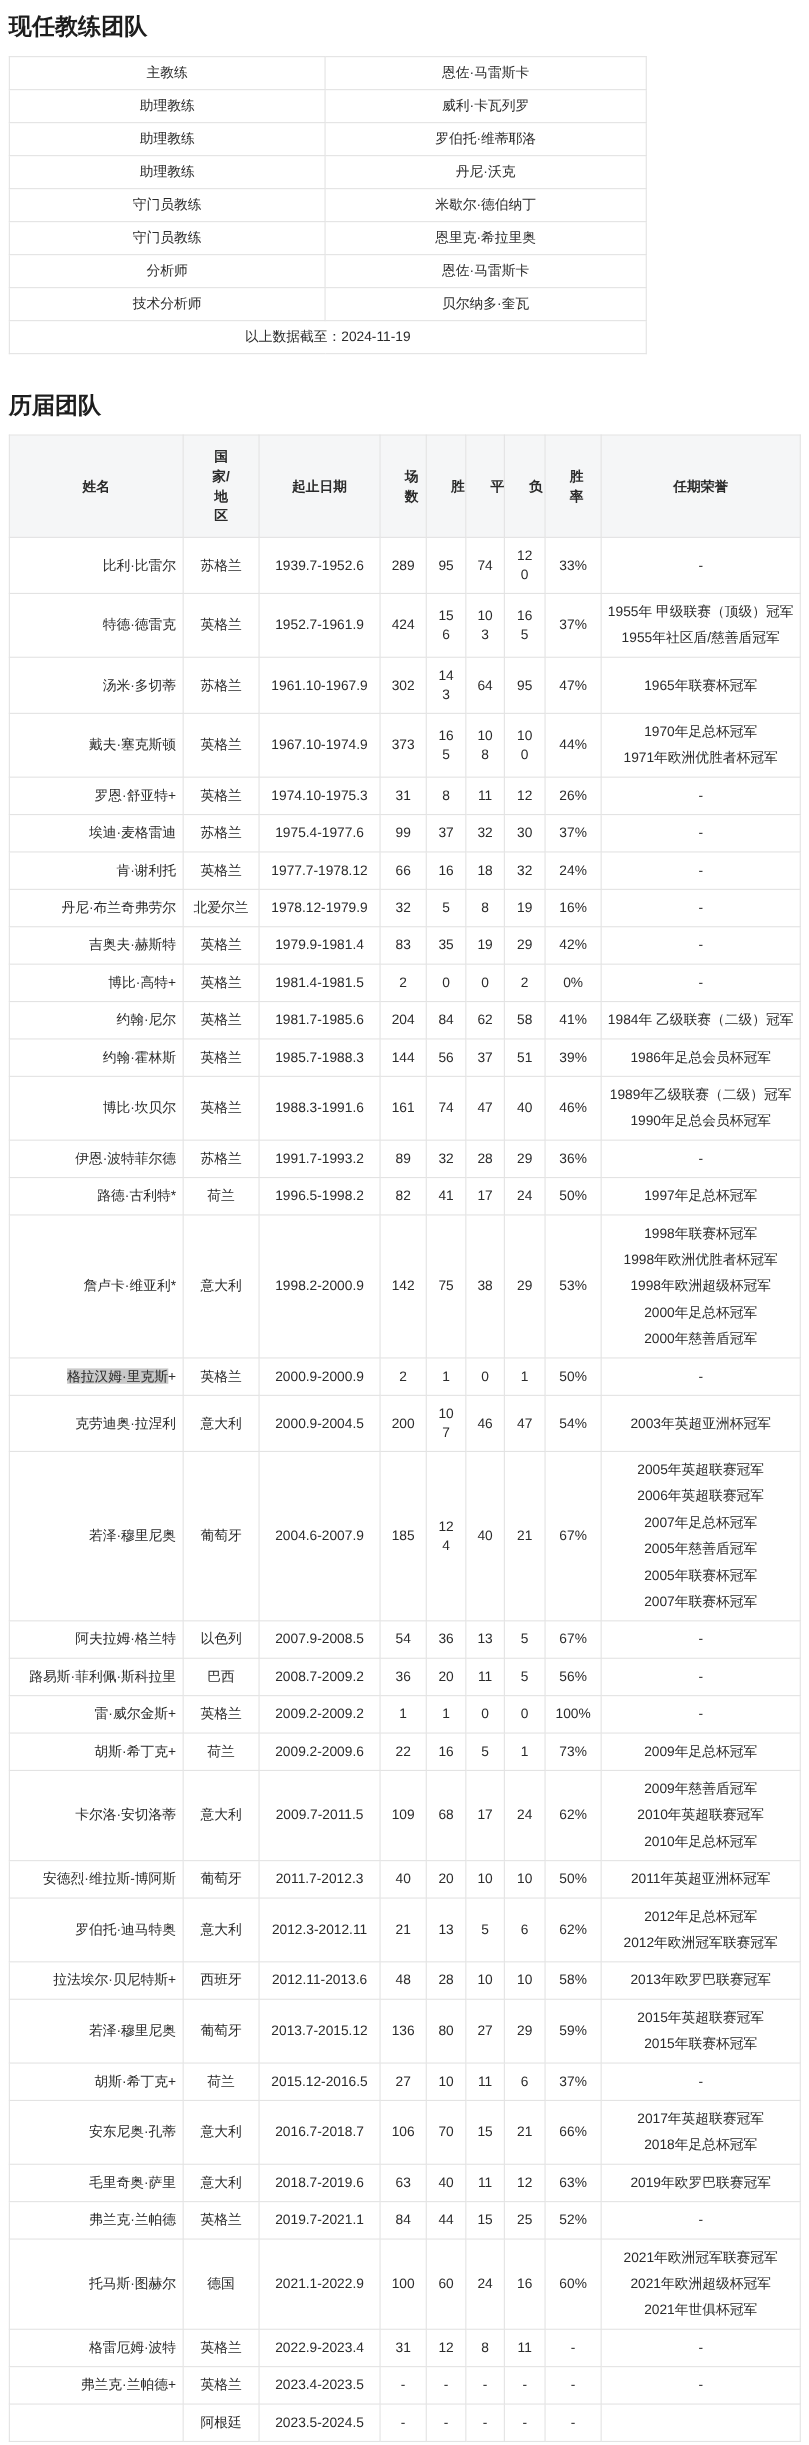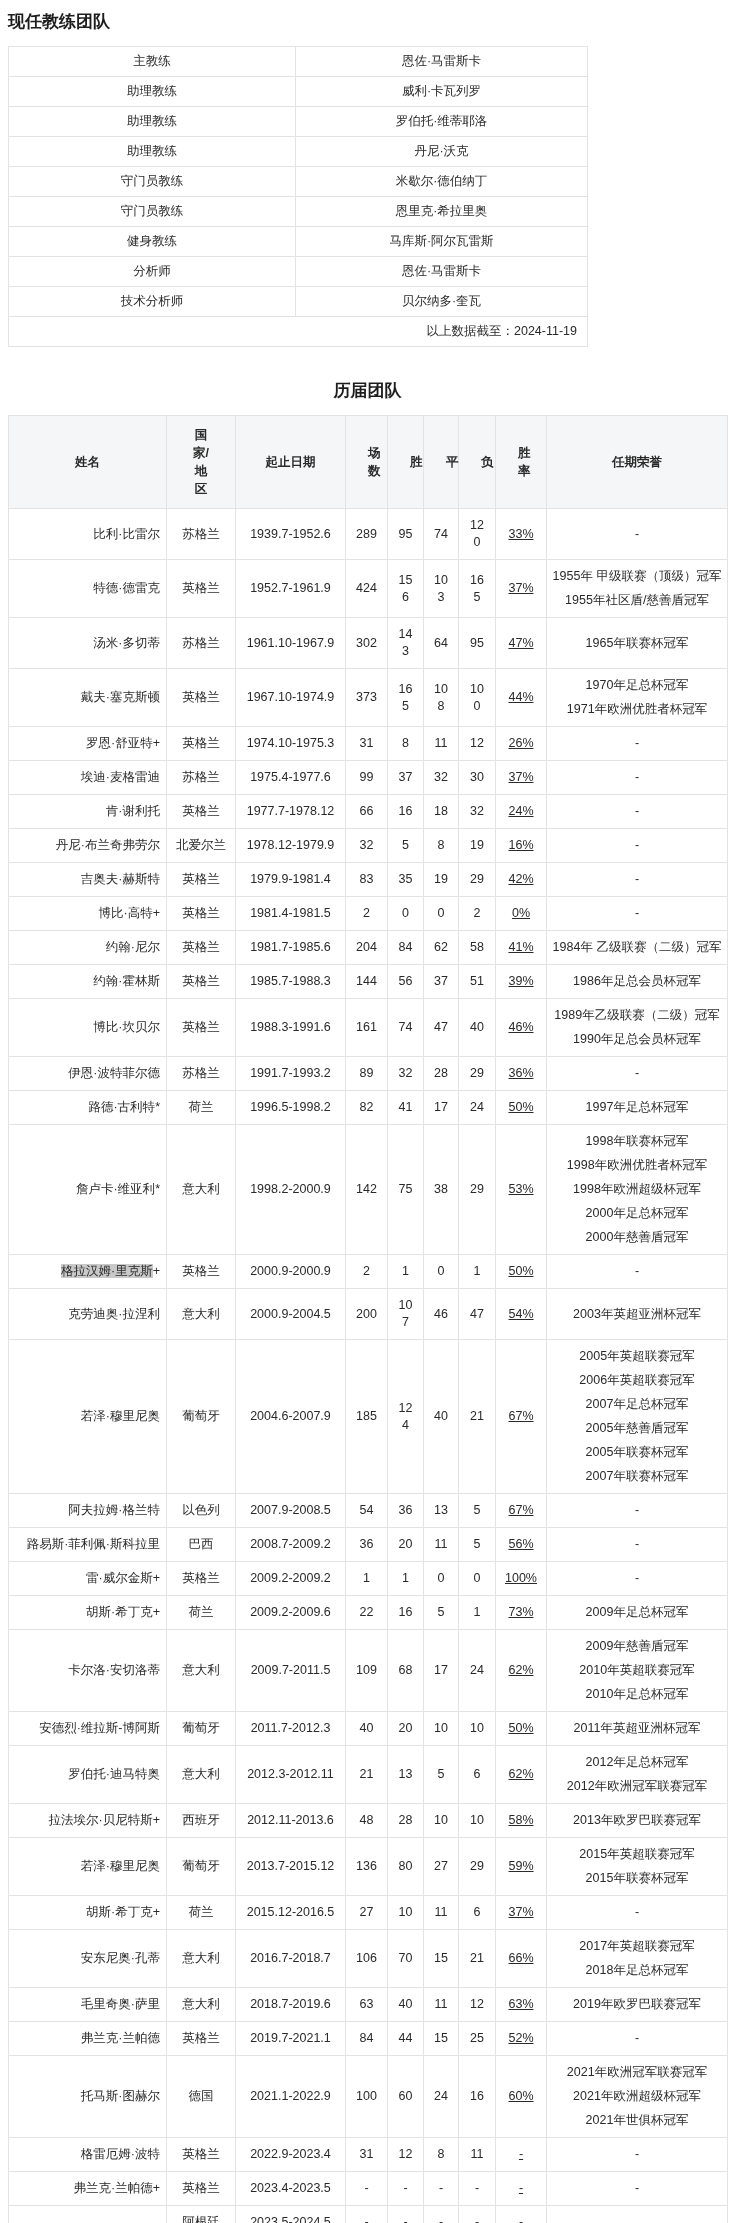--- a/index.html
+++ b/index.html
@@ -1,36 +1,36 @@
 <!DOCTYPE html>
 <html><head>
 <meta charset="utf-8">
 <style>
   html,body{margin:0;padding:0;background:#fff;color:#2a2a2a;
     font-family:"Liberation Sans","DejaVu Sans",sans-serif;font-size:12.5px;}
   .page{width:719px;padding:6px 8px 26px;}
-  h2.sec{font-size:17px;font-weight:700;color:#1d1d1d;margin:4px 0 13px;}
-  h2.sec.second{margin-top:32px;text-align:center;}
+  h2.sec{font-size:21px;font-weight:700;color:#1d1d1d;margin:4px 0 13px;}
+  h2.sec.second{margin-top:32px;}
   table{border-collapse:collapse;width:580px;table-layout:fixed;}
   td,th{border:1px solid #e3e3e3;text-align:center;vertical-align:middle;}
   
   .staff td{padding:6px 8px;line-height:17px;}
   .staff .col-role{width:287px;}
   
   .hist th{padding:10px 22px;line-height:18px;font-weight:700;background:#f5f6f7;
     word-break:break-all;}
   .hist td{padding:8px 9px;line-height:17px;}
   .hist td.c-name{padding:8px 6px;text-align:right;}
   .hist td.c-country,.hist td.c-period{white-space:nowrap;padding:8px 4px;}
   .hist td.c-num{padding:8px 8px;word-break:break-all;}
-  .hist td.c-rate{padding:8px 8px;word-break:break-all;line-break:strict;text-decoration:underline;}
+  .hist td.c-rate{padding:8px 8px;word-break:break-all;line-break:strict;}
   .hist td.c-honors{padding:8px 5px;}
   .hl{line-height:17px;}
   .hl + .hl{margin-top:7px;}
-  .tnote{text-align:right;padding:6px 10px !important;}
+  .tnote{text-align:center;padding:6px 10px !important;}
   .hl-sel{background:#c9c9c9;}
 </style>
 </head>
 <body>
 
 <div class="page">
 
   <h2 class="sec">现任教练团队</h2>
 
   <table class="staff">
@@ -55,24 +55,20 @@
     <td class="role">助理教练</td>
     <td class="sname">丹尼·沃克</td>
   </tr>
         <tr>
     <td class="role">守门员教练</td>
     <td class="sname">米歇尔·德伯纳丁</td>
   </tr>
         <tr>
     <td class="role">守门员教练</td>
     <td class="sname">恩里克·希拉里奥</td>
-  </tr>
-        <tr>
-    <td class="role">健身教练</td>
-    <td class="sname">马库斯·阿尔瓦雷斯</td>
   </tr>
         <tr>
     <td class="role">分析师</td>
     <td class="sname">恩佐·马雷斯卡</td>
   </tr>
         <tr>
     <td class="role">技术分析师</td>
     <td class="sname">贝尔纳多·奎瓦</td>
   </tr>
       </tbody>

